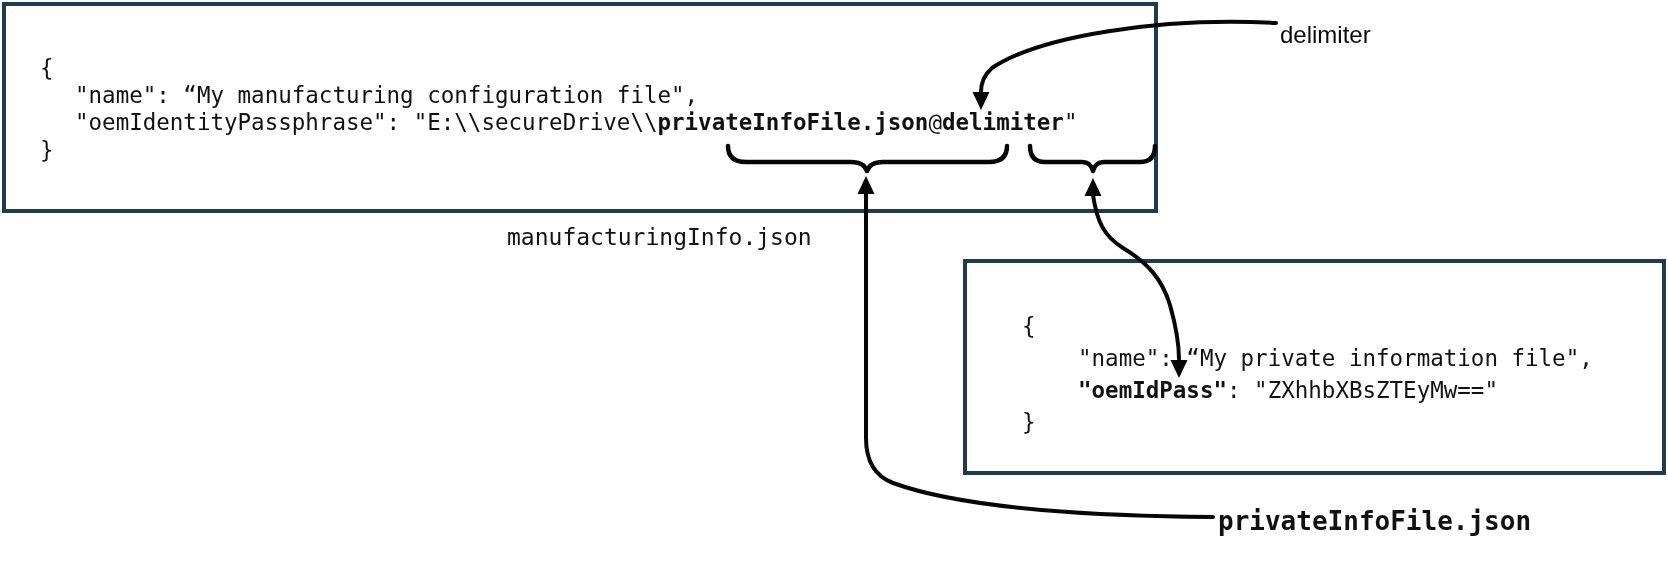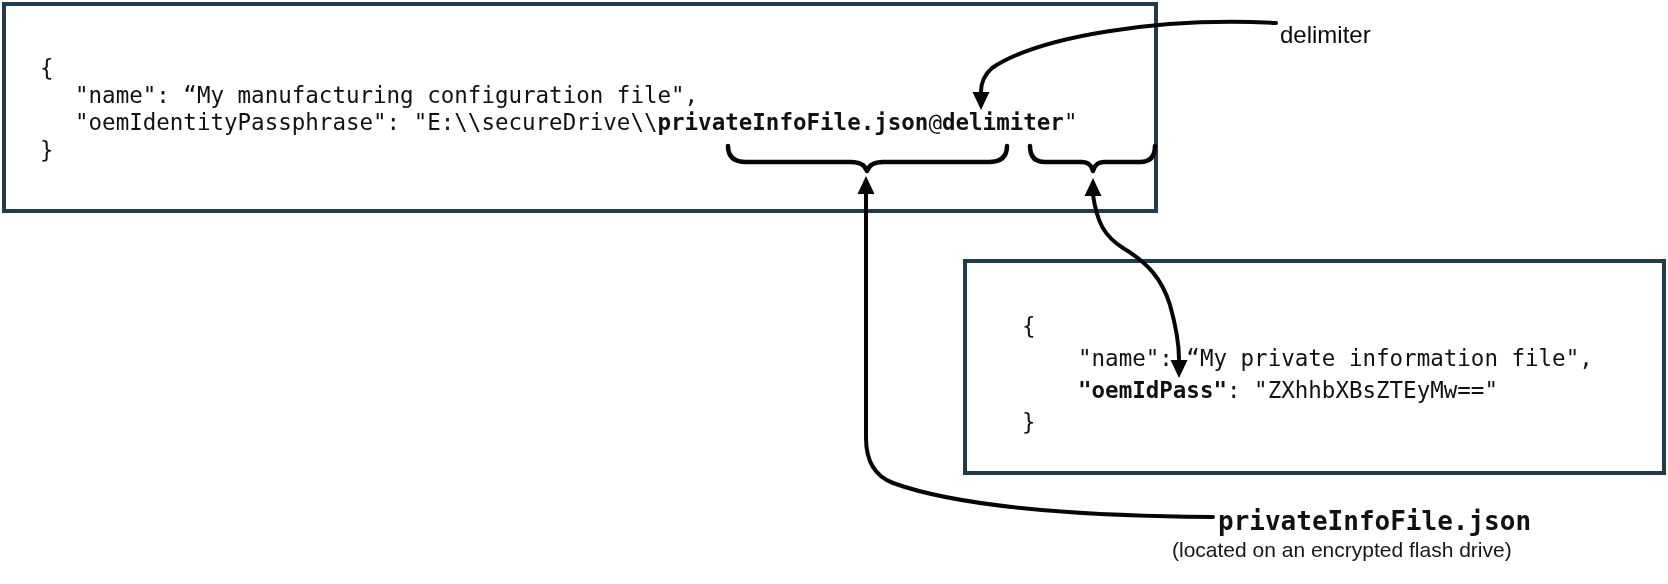--- a/index.html
+++ b/index.html
@@ -22,30 +22,30 @@
 <body>
 
 <div id="stage">
 
   <div class="json-box" style="left:2px;top:2px;width:1156px;height:211px;"></div>
   <div class="code-line" style="left:40px;top:57px;">{</div>
   <div class="code-line" style="left:75px;top:84px;">"name": “My manufacturing configuration file",</div>
   <div class="code-line" style="left:75px;top:111px;"><span>"oemIdentityPassphrase": "E:\\secureDrive\\</span><span class="b">privateInfoFile.json</span><span>@</span><span class="b">delimiter</span><span>"</span></div>
   <div class="code-line" style="left:40px;top:139px;">}</div>
 
+  <div class="caption" style="left:507px;top:226px;">manufacturingInfo.json</div>
 
   <div class="json-box" style="left:963px;top:259px;width:703px;height:216px;"></div>
   <div class="code-line" style="left:1022px;top:315px;">{</div>
   <div class="code-line" style="left:1078px;top:347px;">"name": “My private information file",</div>
   <div class="code-line" style="left:1078px;top:379px;"><span class="b">"oemIdPass"</span><span>: "ZXhhbXBsZTEyMw=="</span></div>
   <div class="code-line" style="left:1022px;top:411px;">}</div>
 
   <div class="delim-label sans" style="left:1280px;top:23px;">delimiter</div>
   <div class="file-label" style="left:1218px;top:508px;">privateInfoFile.json</div>
-  <div class="file-note sans" style="left:1172px;top:539px;">(located on an encrypted flash drive)</div>
 
   <svg class="overlay" width="1668" height="584" viewBox="0 0 1668 584">
 
     <g>
       <path class="brace" d="M 728 146 Q 728 162 746 162 L 851 162 Q 864 162 867 171
                              Q 870 162 883 162 L 989 162 Q 1007 162 1007 146"></path>
     </g>
 
     <g>
       <path class="brace" d="M 1030 146 Q 1030 162 1045 162 L 1082 162 Q 1091 162 1093 171

